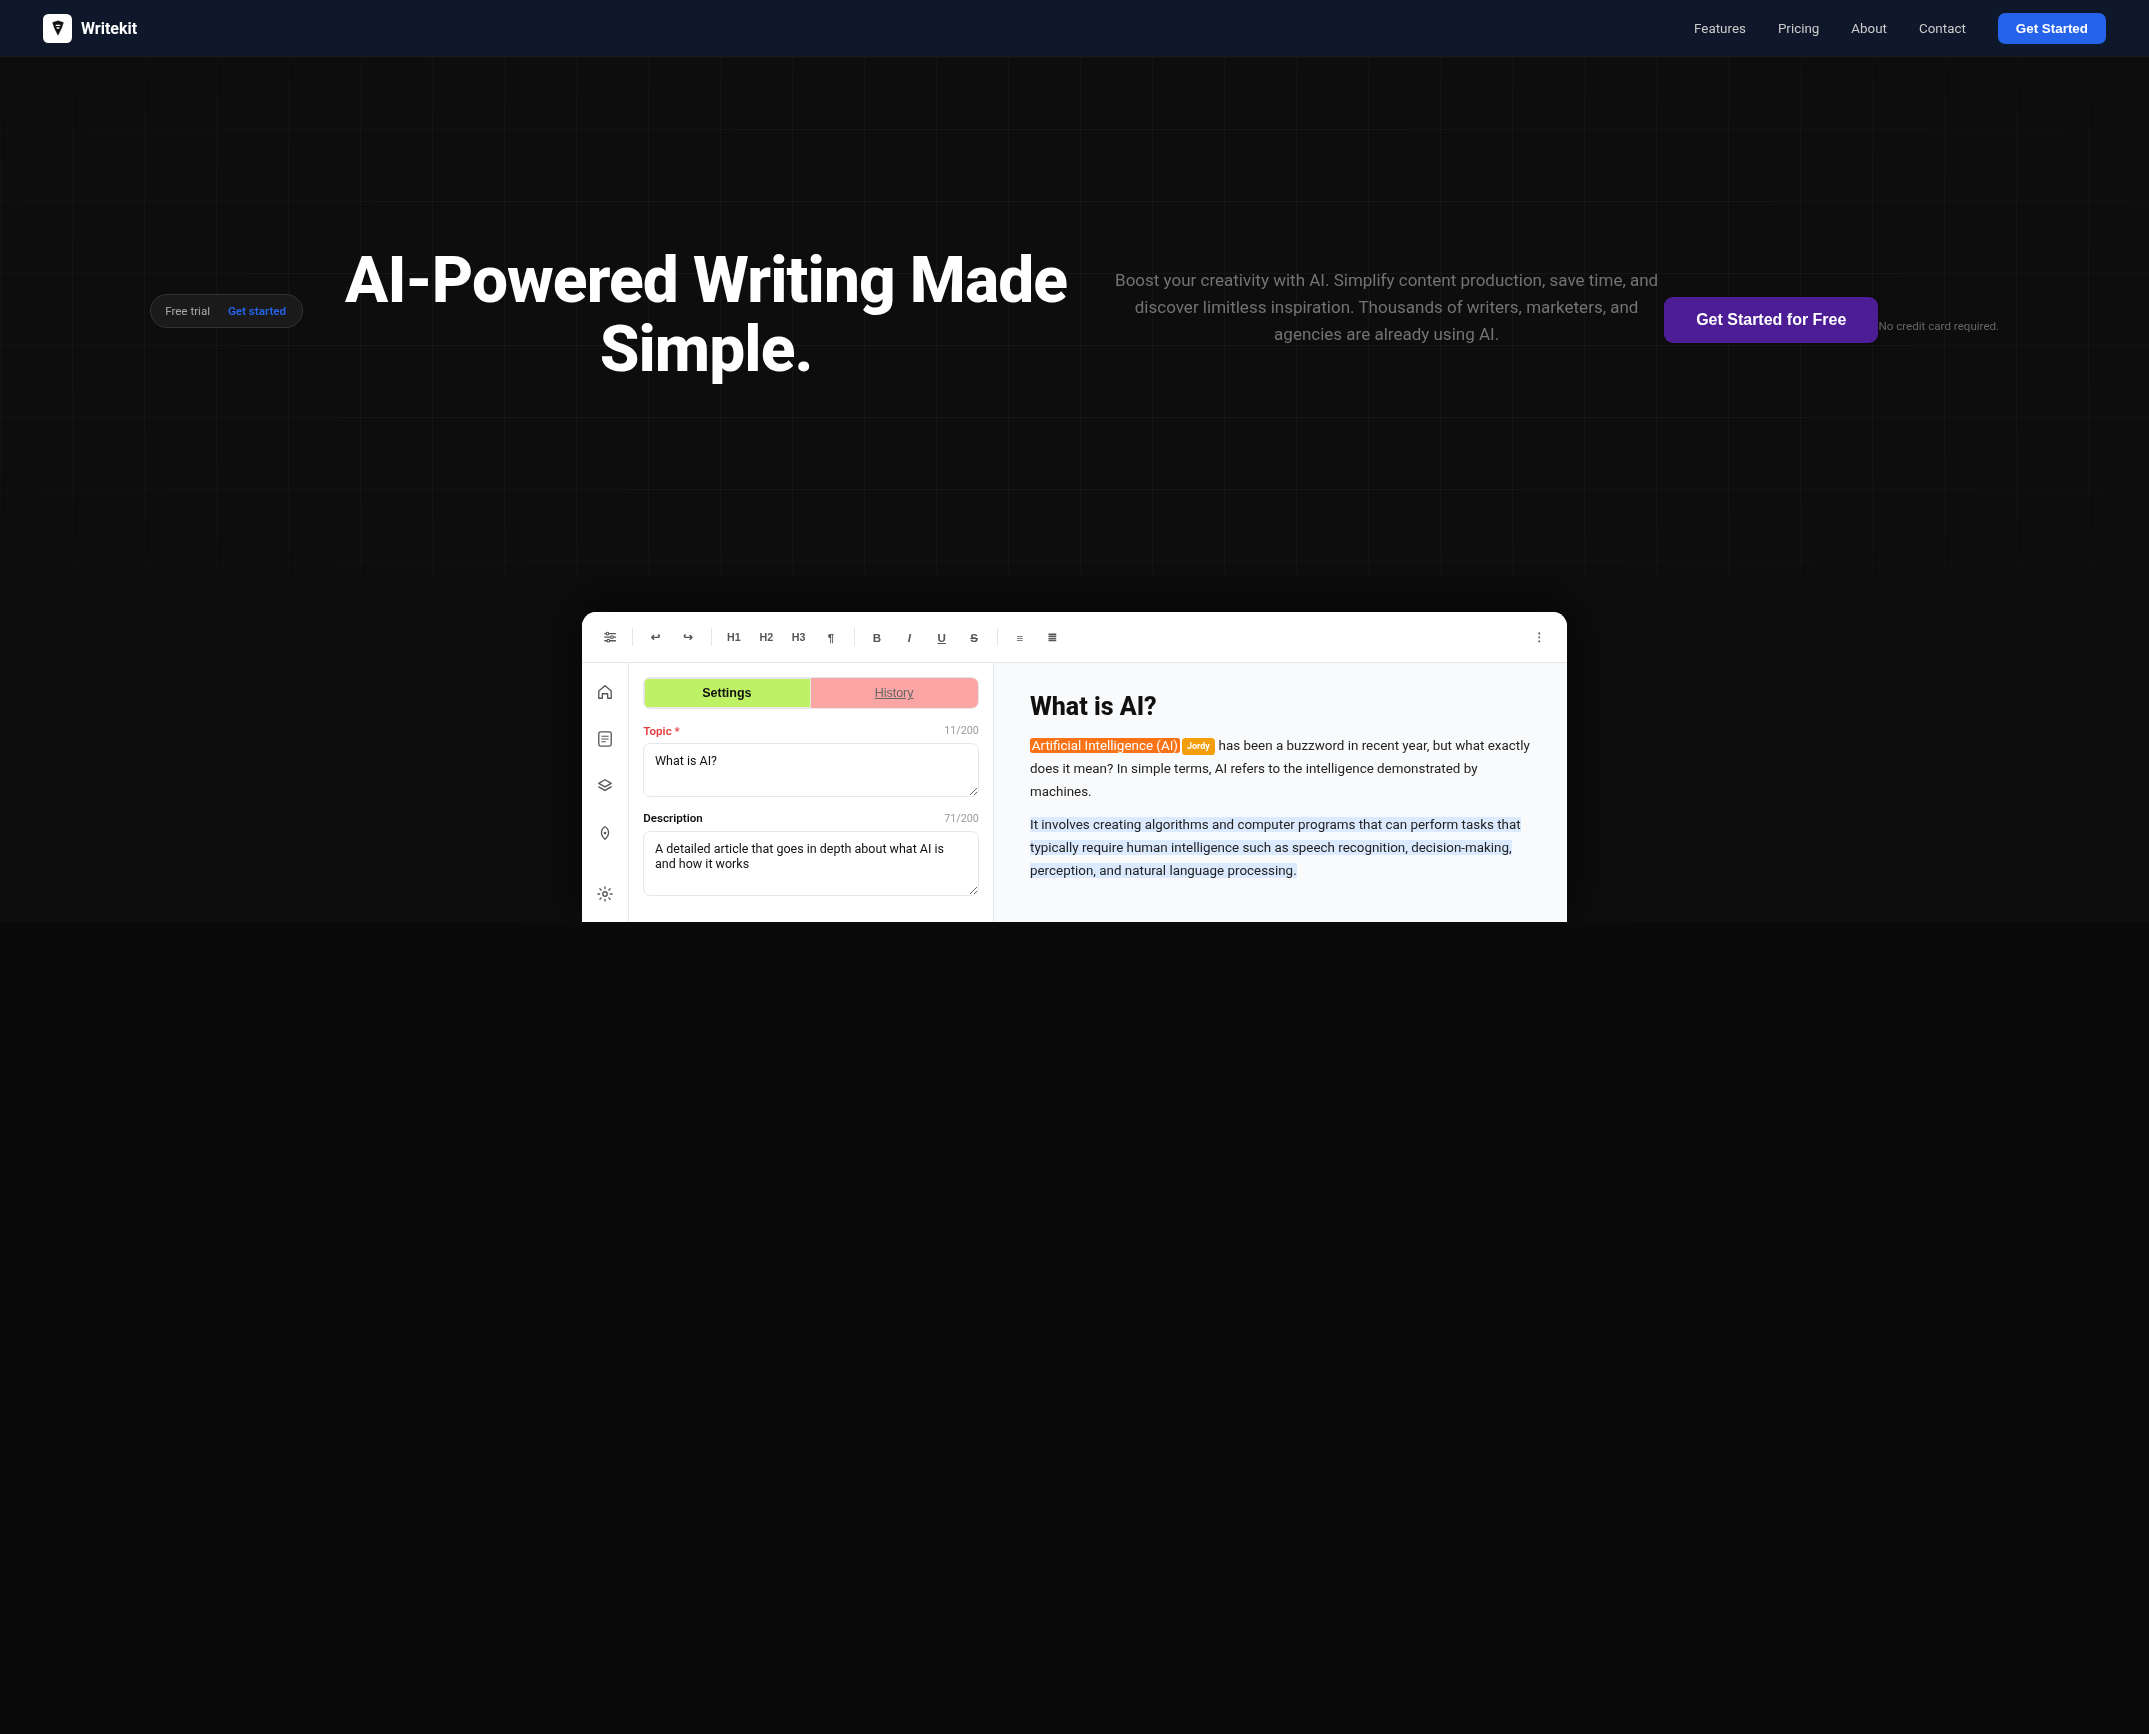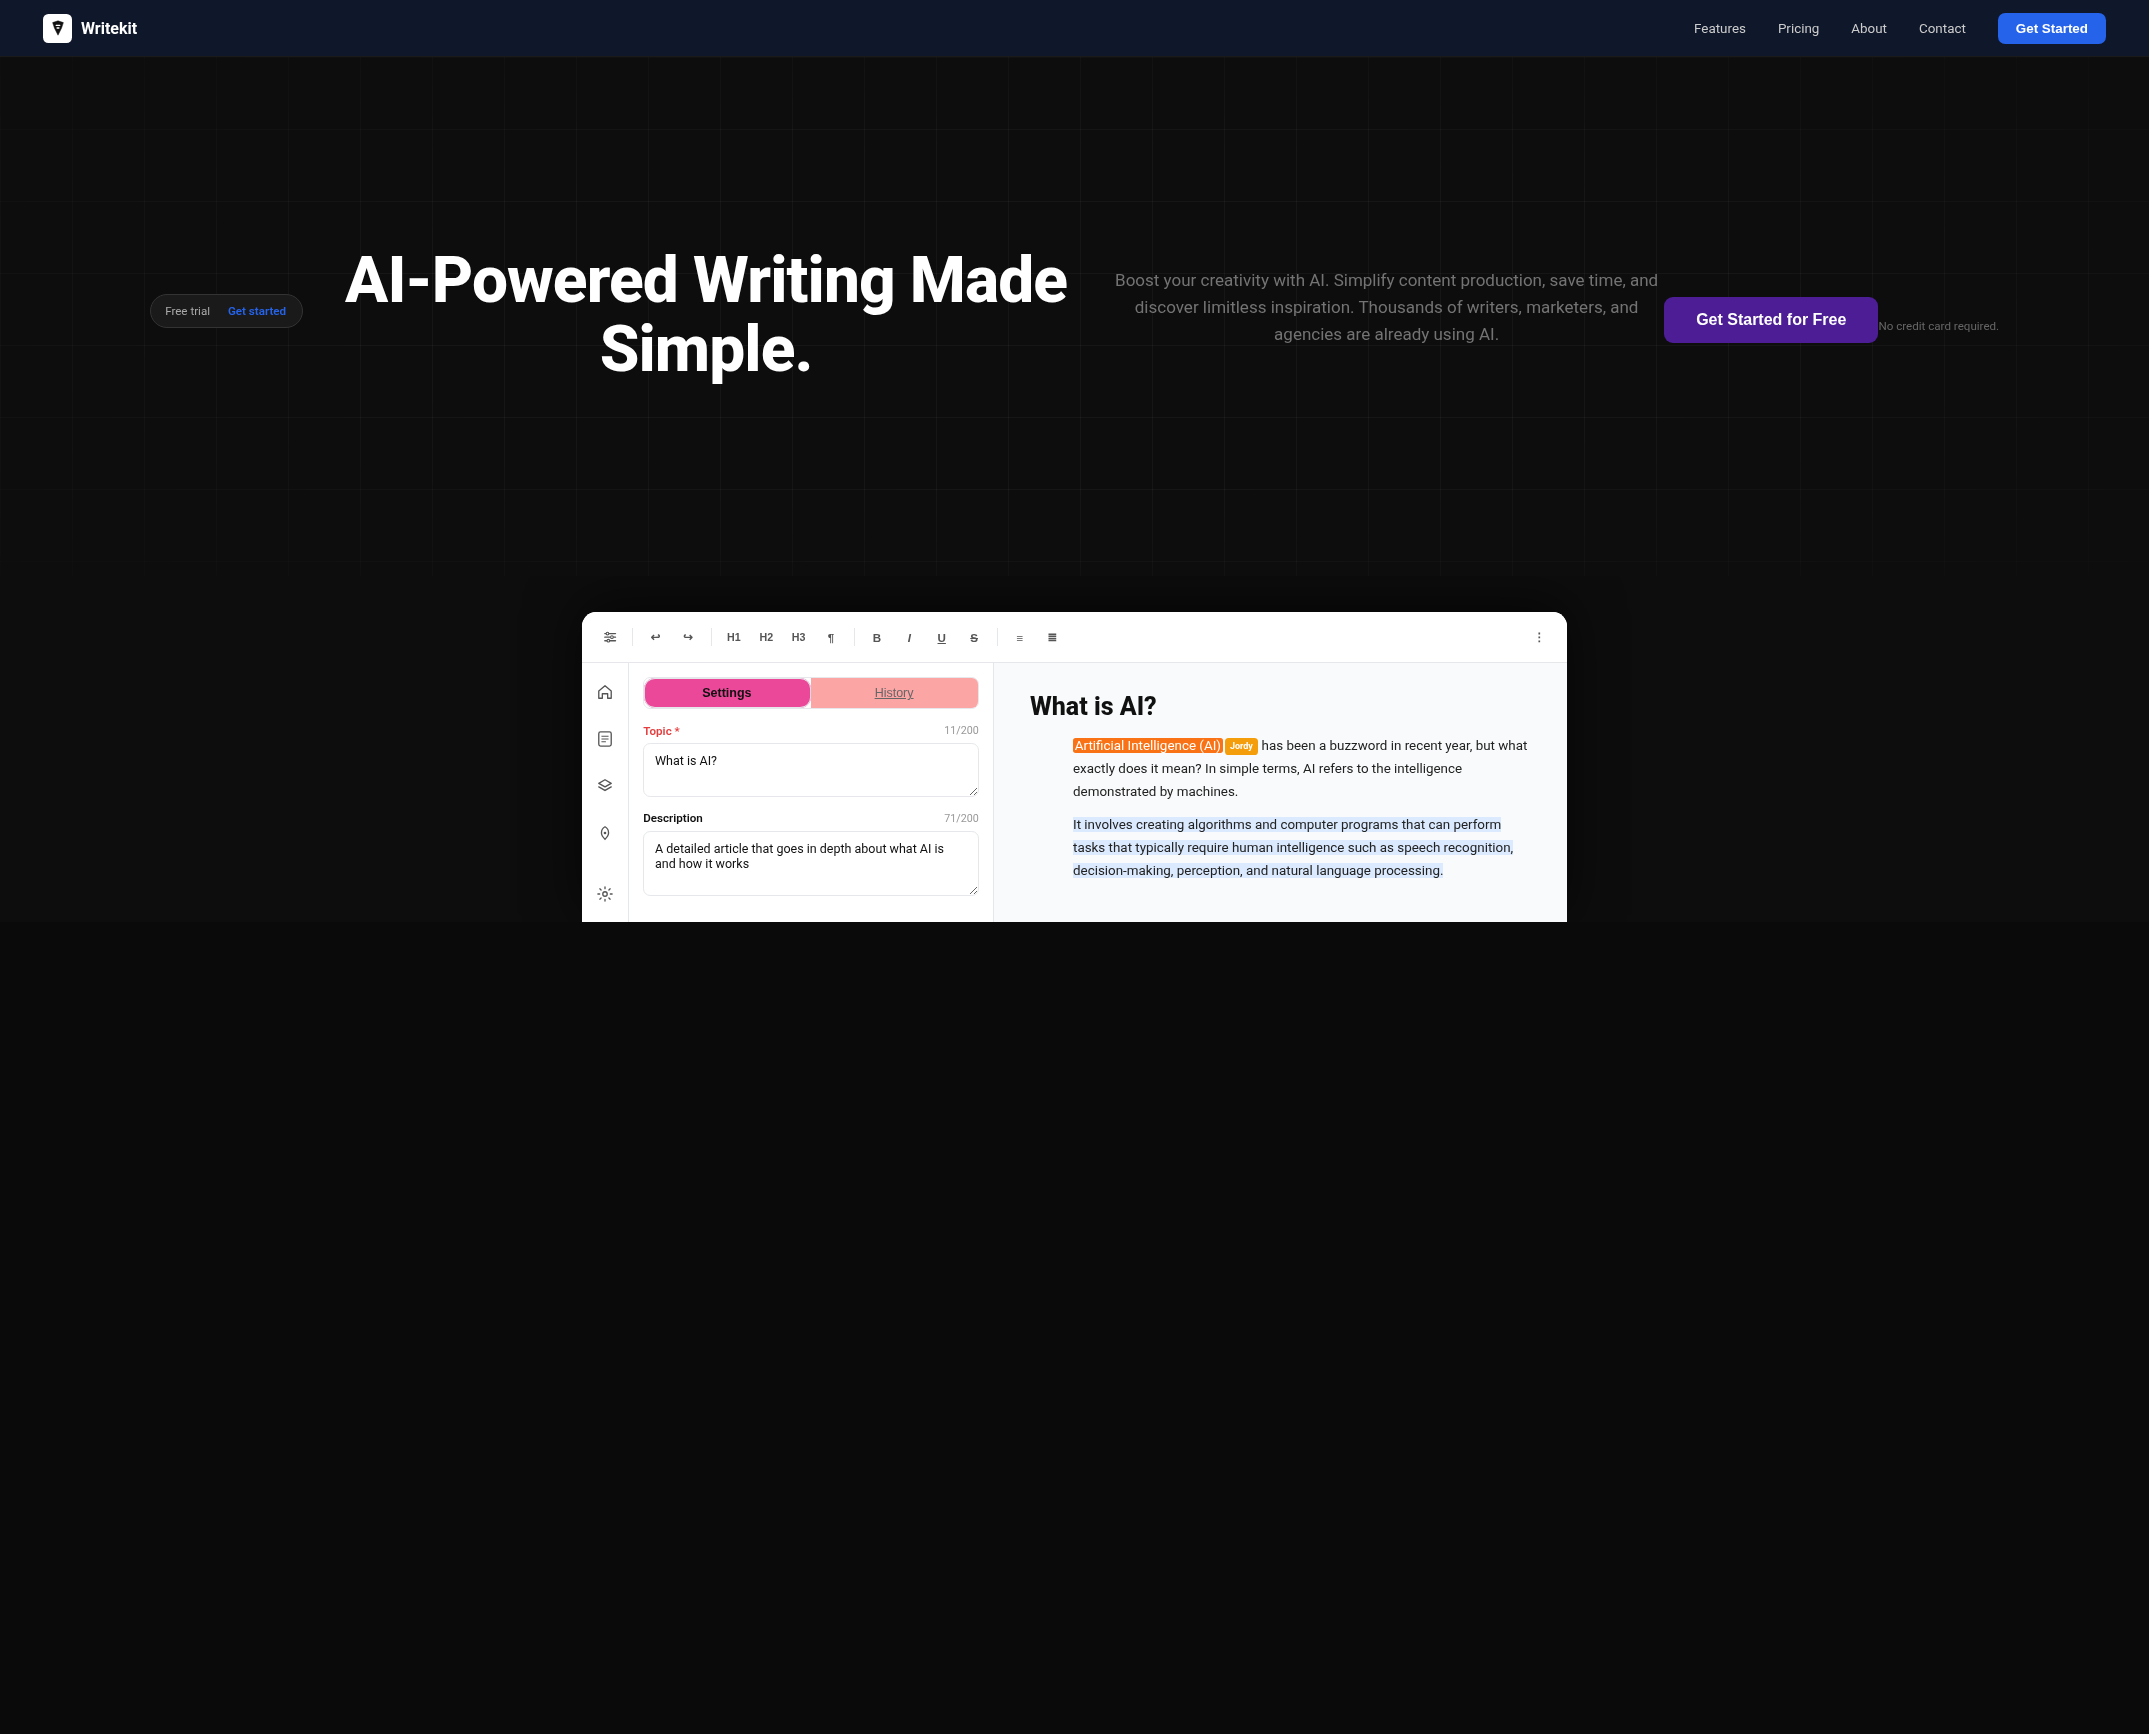--- a/index.html
+++ b/index.html
@@ -120,38 +120,38 @@
       border: none; background: transparent; cursor: pointer; color: #888; border-radius: 5.4px;
     }
     .sidebar-icon-btn.active { color: #111; }
     .sidebar-content { flex: 1; padding: 14.3px; display: flex; flex-direction: column; gap: 14.3px; }
 
     .tab-group { display: flex; border: 0.9px solid #e5e7eb; border-radius: 7.2px; overflow: hidden; }
     .tab-btn {
       flex: 1; padding: 8px; font-size: 12.5px; font-weight: 500;
       border: none; background: transparent; cursor: pointer; color: #666;
     }
-    .tab-btn.active { background: #ec4899; color: #111; font-weight: 600; box-shadow: inset 0 0 0 0.9px #e5e7eb; border-radius: 11px; padding-left: 7px; }
+    .tab-btn.active { background: #bef264; color: #111; font-weight: 600; box-shadow: inset 0 0 0 0.9px #e5e7eb; border-radius: 0; padding-left: 7px; }
     .tab-btn:not(.active) { background: #fca5a5; text-decoration: underline; }
 
     .field-group { display: flex; flex-direction: column; gap: 5.4px; }
     .field-label-row { display: flex; justify-content: space-between; align-items: center; }
     .field-label { font-size: 11.6px; font-weight: 600; color: #111; }
     .field-label span { color: #e53e3e; }
     .field-count { font-size: 10.7px; color: #999; }
     .field-input {
       border: 0.9px solid #e5e7eb; border-radius: 7.2px; padding: 9px 10.7px;
       font-size: 12.5px; color: #111; resize: vertical; font-family: inherit;
       background: #fff; min-height: 54px;
     }
 
     
     .app-editor { flex: 1; background: #f9fafb; padding: 29px 36px; overflow-y: auto; }
     .editor-heading { font-size: 25px; font-weight: 800; color: #111; margin-bottom: 14.3px; }
-    .editor-para { font-size: 13.4px; line-height: 1.7; color: #222; margin-bottom: 10.7px; margin-left: 43px; }
+    .editor-para { font-size: 13.4px; line-height: 1.7; color: #222; margin-bottom: 10.7px; }
     .highlight-orange { background: #f97316; color: #fff; border-radius: 2.7px; padding: 0 1.8px; }
     .highlight-blue { background: #dbeafe; color: #222; }
     .tooltip-name {
       display: inline-block; background: #f59e0b; color: #fff;
       font-size: 9px; font-weight: 700; border-radius: 3.6px; padding: 0.9px 5.4px;
       position: relative; top: -1.8px; margin-left: 1.8px;
     }
   </style>
 </head>
 <body>

